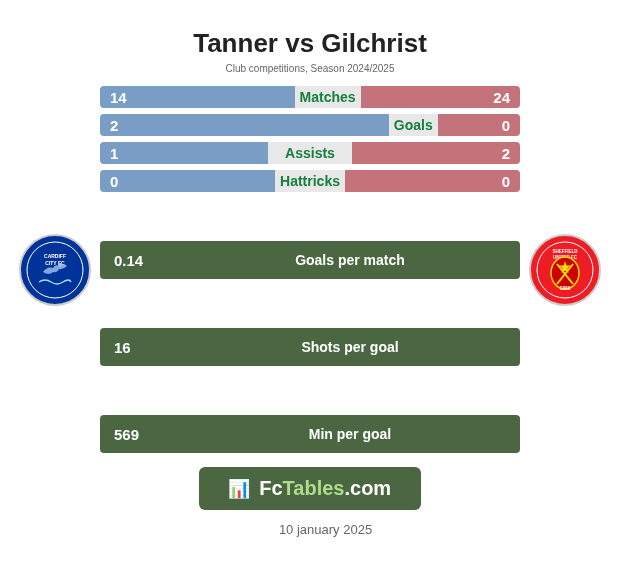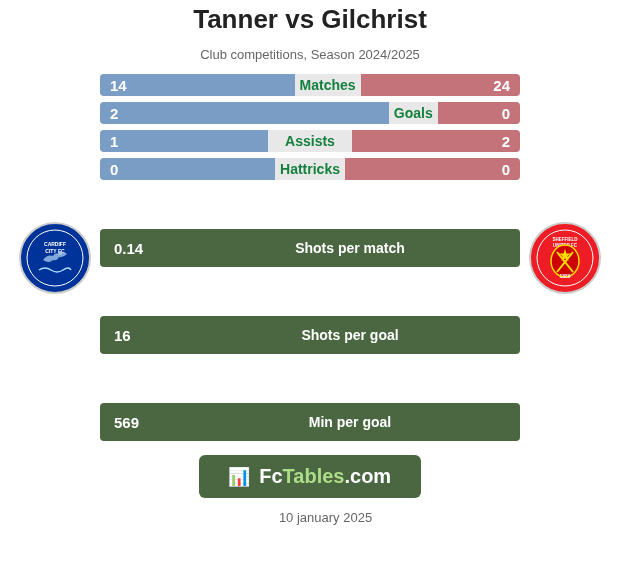--- a/index.html
+++ b/index.html
@@ -11,28 +11,28 @@
       display: flex;
       flex-direction: column;
       align-items: center;
       overflow: hidden;
     }
 
     .title {
       font-size: 26px;
       font-weight: bold;
       color: #222;
+      margin-top: 28px;
+      text-align: center;
+    }
+
+    .subtitle {
+      font-size: 10px;
+      color: #666;
       margin-top: 4px;
-      text-align: center;
-    }
-
-    .subtitle {
-      font-size: 13px;
-      color: #666;
-      margin-top: 12px;
       text-align: center;
     }
 
     .main-content {
       display: flex;
       flex-direction: row;
       align-items: center;
       width: 100%;
       margin-top: 12px;
       padding: 0 10px;
@@ -253,21 +253,21 @@
         <span class="stat-left-val">0</span>
       </div>
       <div class="stat-label">Hattricks</div>
       <div class="stat-right-bar" style="width:50%; background:#c4737a;">
         <span class="stat-right-val">0</span>
       </div>
     </div>
 
     <div class="stat-row-single">
       <span class="stat-single-left">0.14</span>
-      <span class="stat-single-label">Shots per match</span>
+      <span class="stat-single-label">Goals per match</span>
     </div>
 
     <div class="stat-row-single">
       <span class="stat-single-left">16</span>
       <span class="stat-single-label">Shots per goal</span>
     </div>
 
     <div class="stat-row-single">
       <span class="stat-single-left">569</span>
       <span class="stat-single-label">Min per goal</span>

